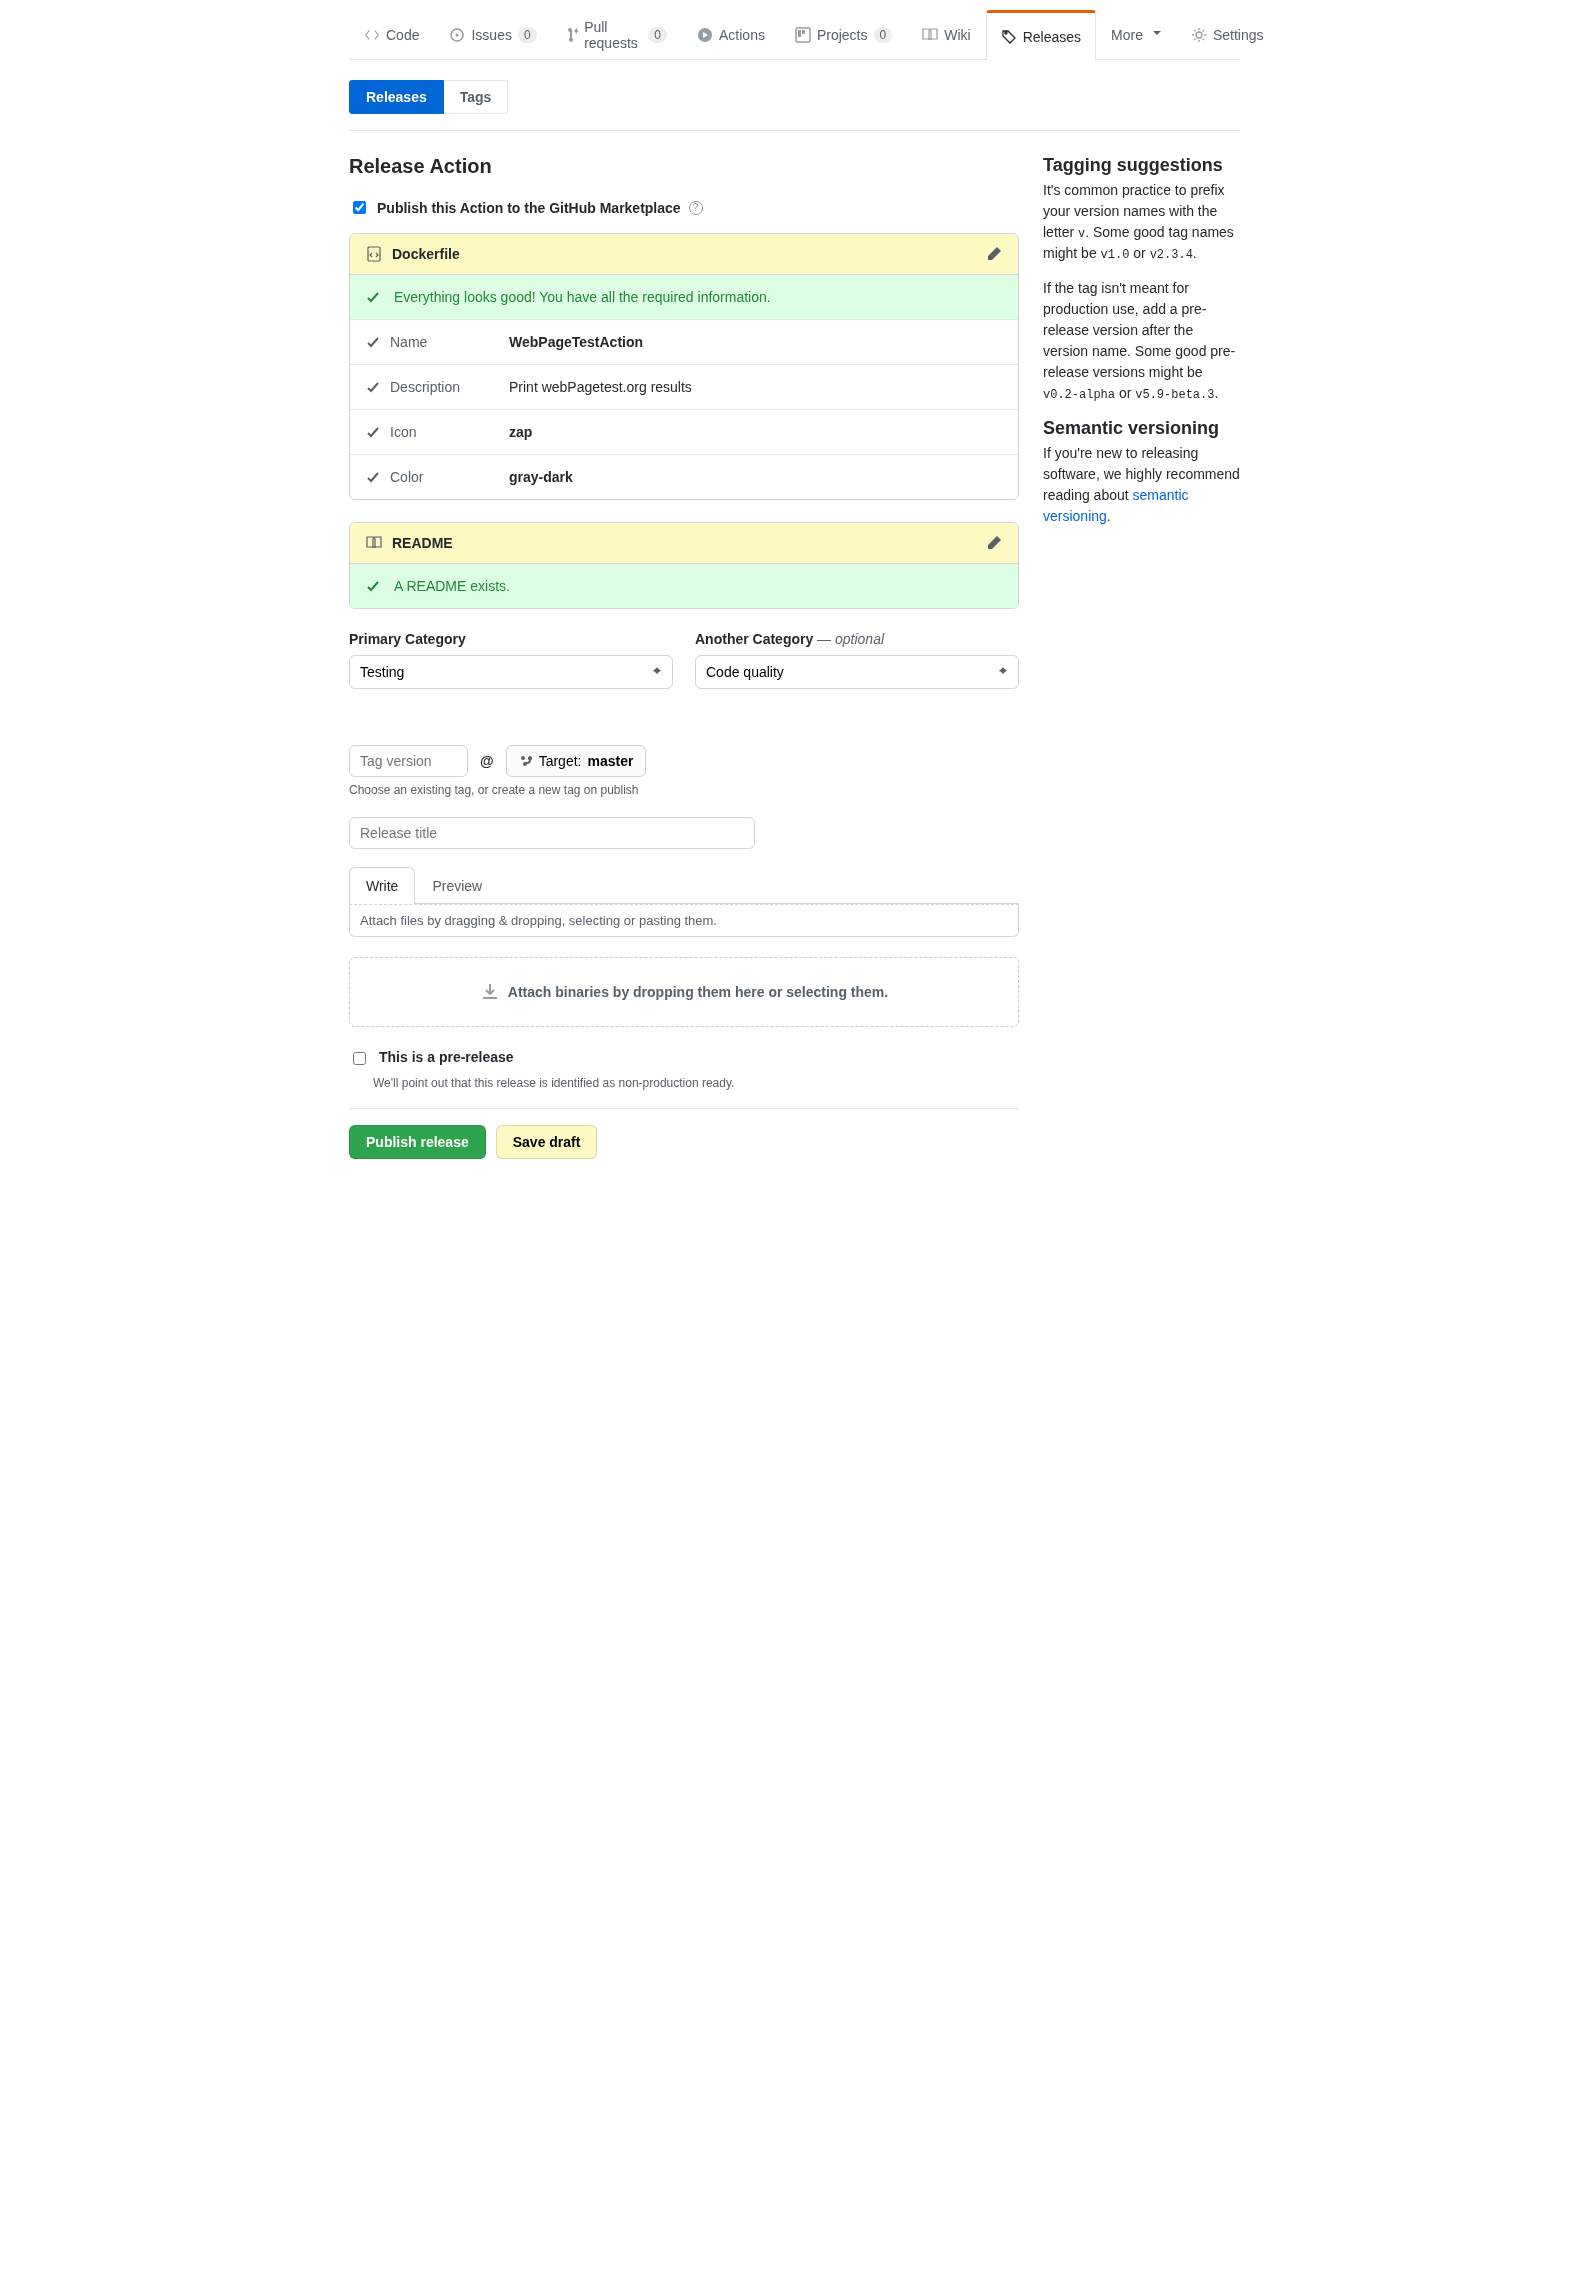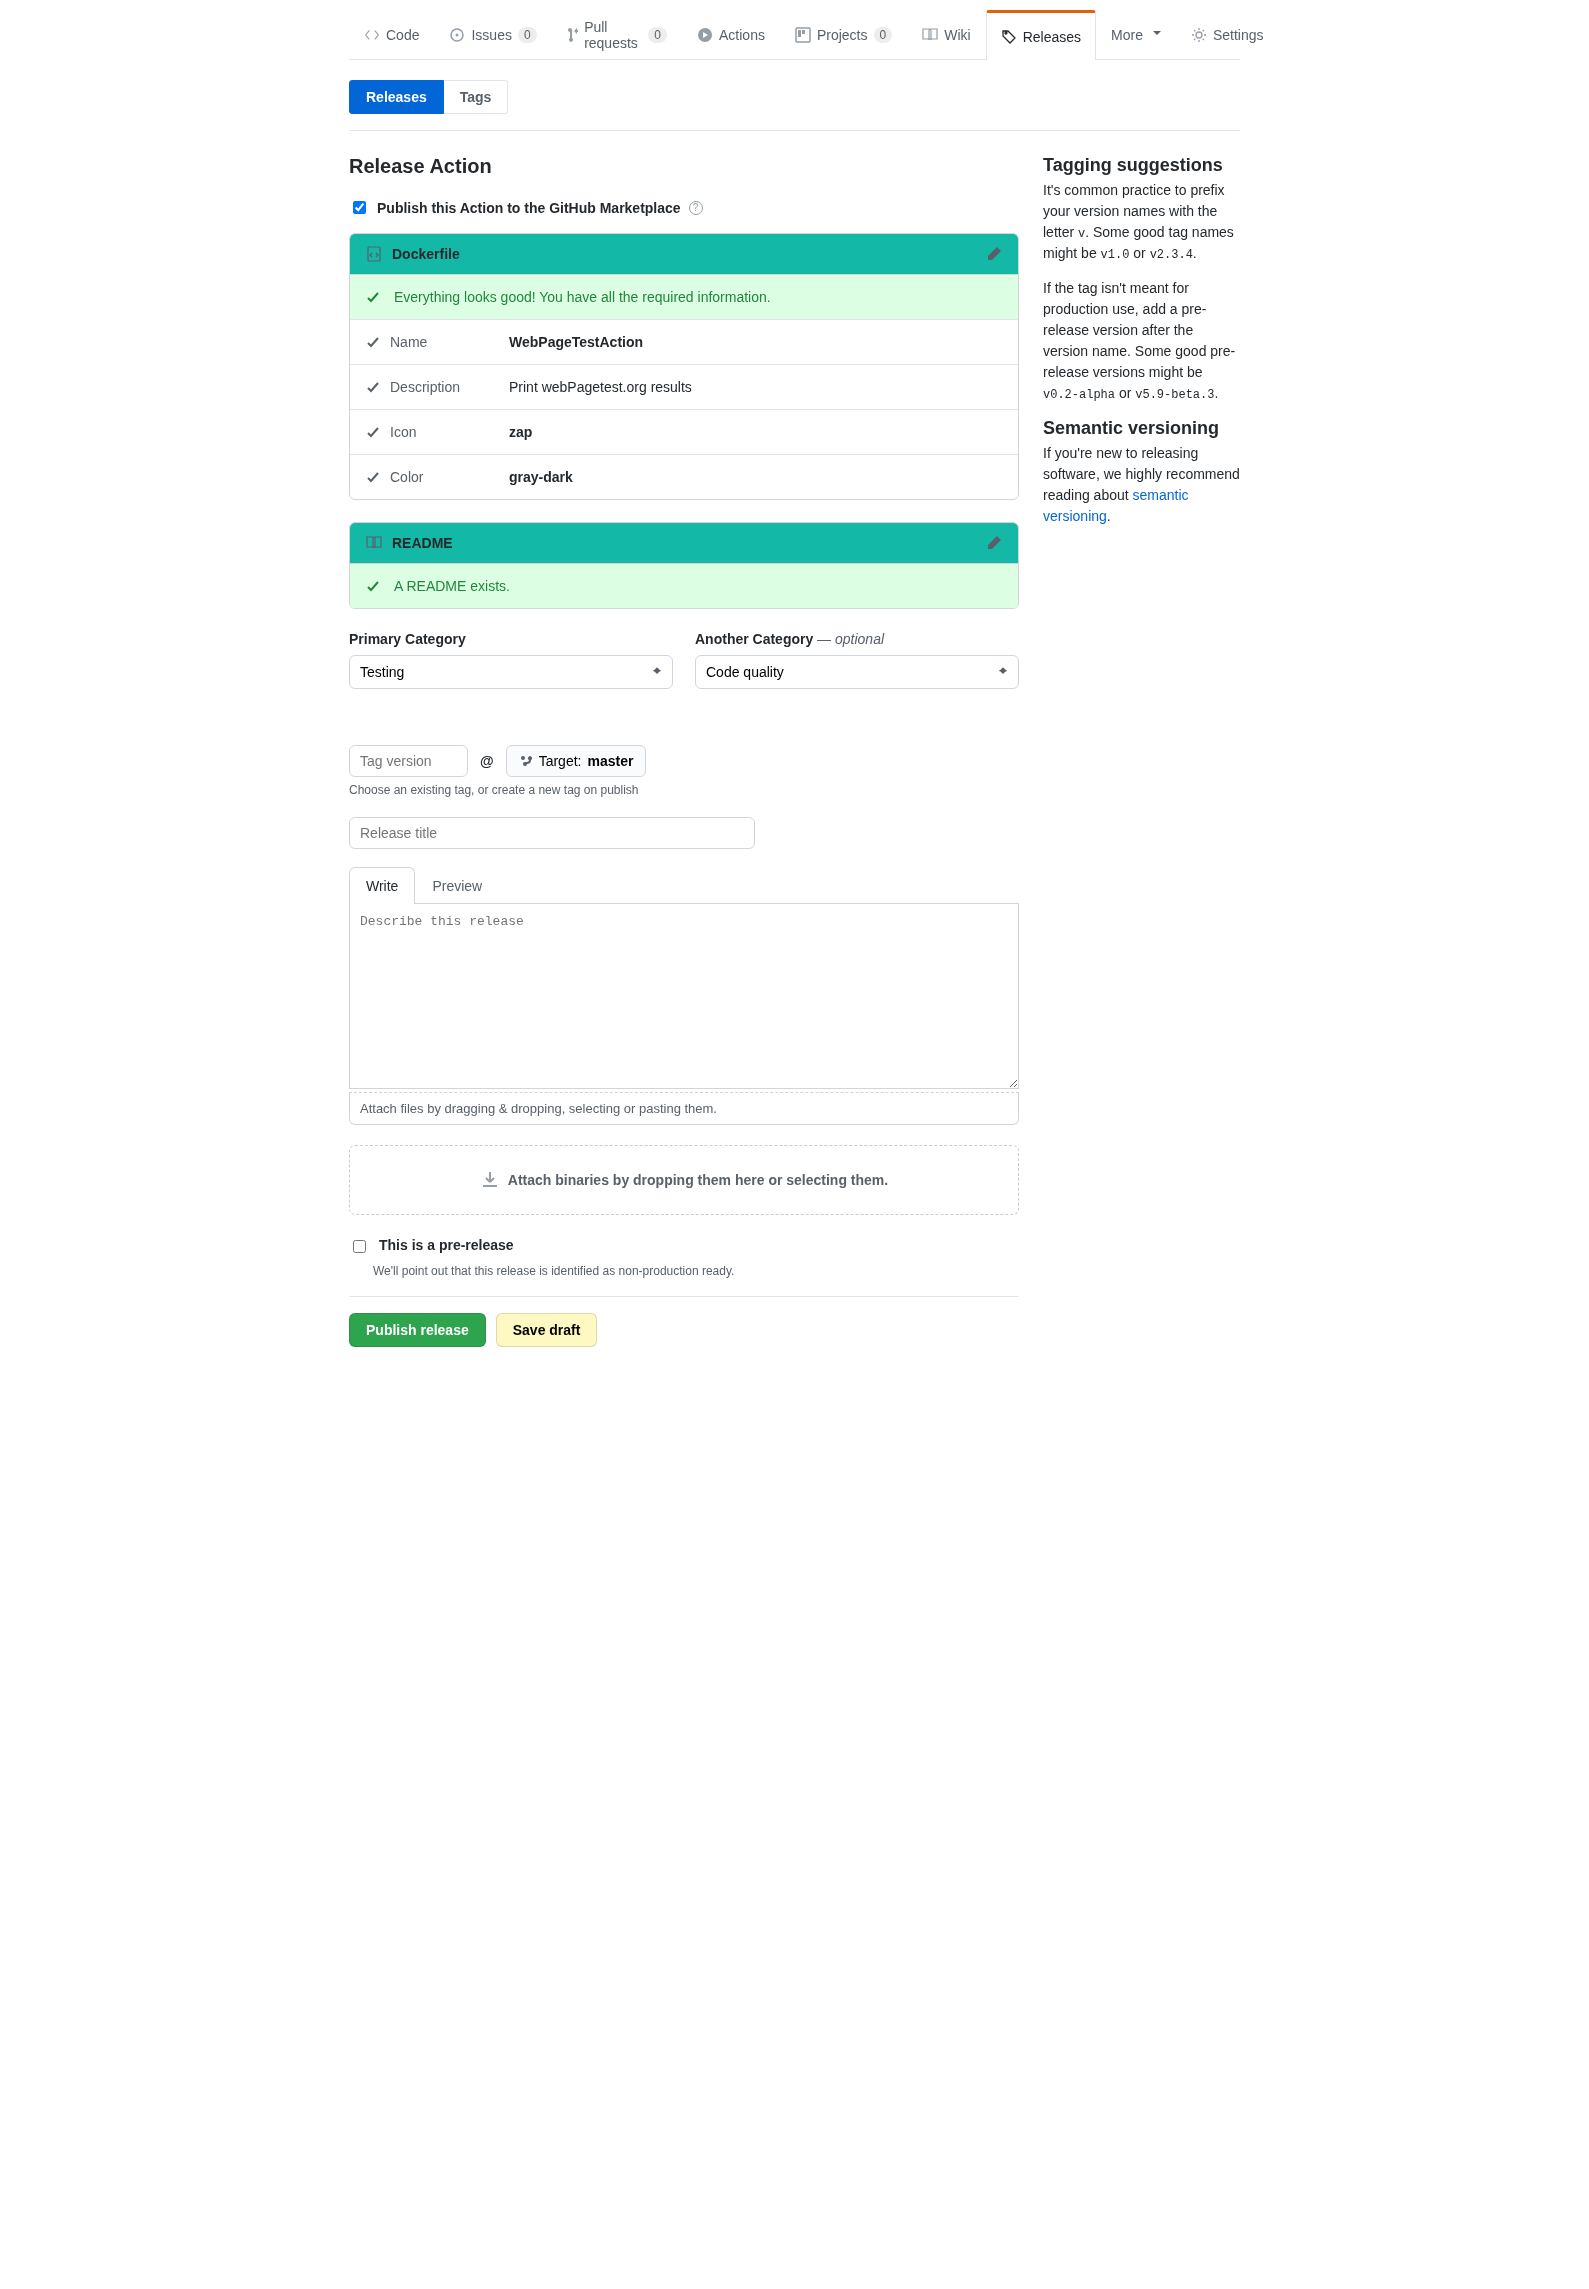--- a/index.html
+++ b/index.html
@@ -107,21 +107,21 @@
   }
 
   
   .box {
     border: 1px solid #d1d5da;
     border-radius: 6px;
     margin-bottom: 22px;
     overflow: hidden;
   }
   .box-header {
-    background: #14b8a6;
+    background: #fef9c3;
     padding: 12px 16px;
     border-bottom: 1px solid #d1d5da;
     display: flex;
     align-items: flex-start;
     justify-content: space-between;
     font-weight: 600;
   }
   .box-header-left { display: flex; align-items: center; gap: 10px; }
   .box-row {
     padding: 14px 16px;
@@ -495,21 +495,20 @@
       <div class="hint">Choose an existing tag, or create a new tag on publish</div>
 
       
       <input class="title-input" placeholder="Release title" style="">
 
       
       <div class="comment-tabs">
         <div class="comment-tab selected">Write</div>
         <div class="comment-tab">Preview</div>
       </div>
-      <textarea class="desc" placeholder="Describe this release" style=""></textarea>
       <div class="attach-hint">Attach files by dragging &amp; dropping, selecting or pasting them.</div>
 
       
       <div class="dropzone">
         <svg width="20" height="20" viewBox="0 0 20 20">
             <path d="M10 2v10m0 0l-4-4m4 4l4-4M3 16h14" stroke="#959da5" stroke-width="2" fill="none"></path>
           </svg>
         <span>Attach binaries by dropping them here or selecting them.</span>
       </div>
 

